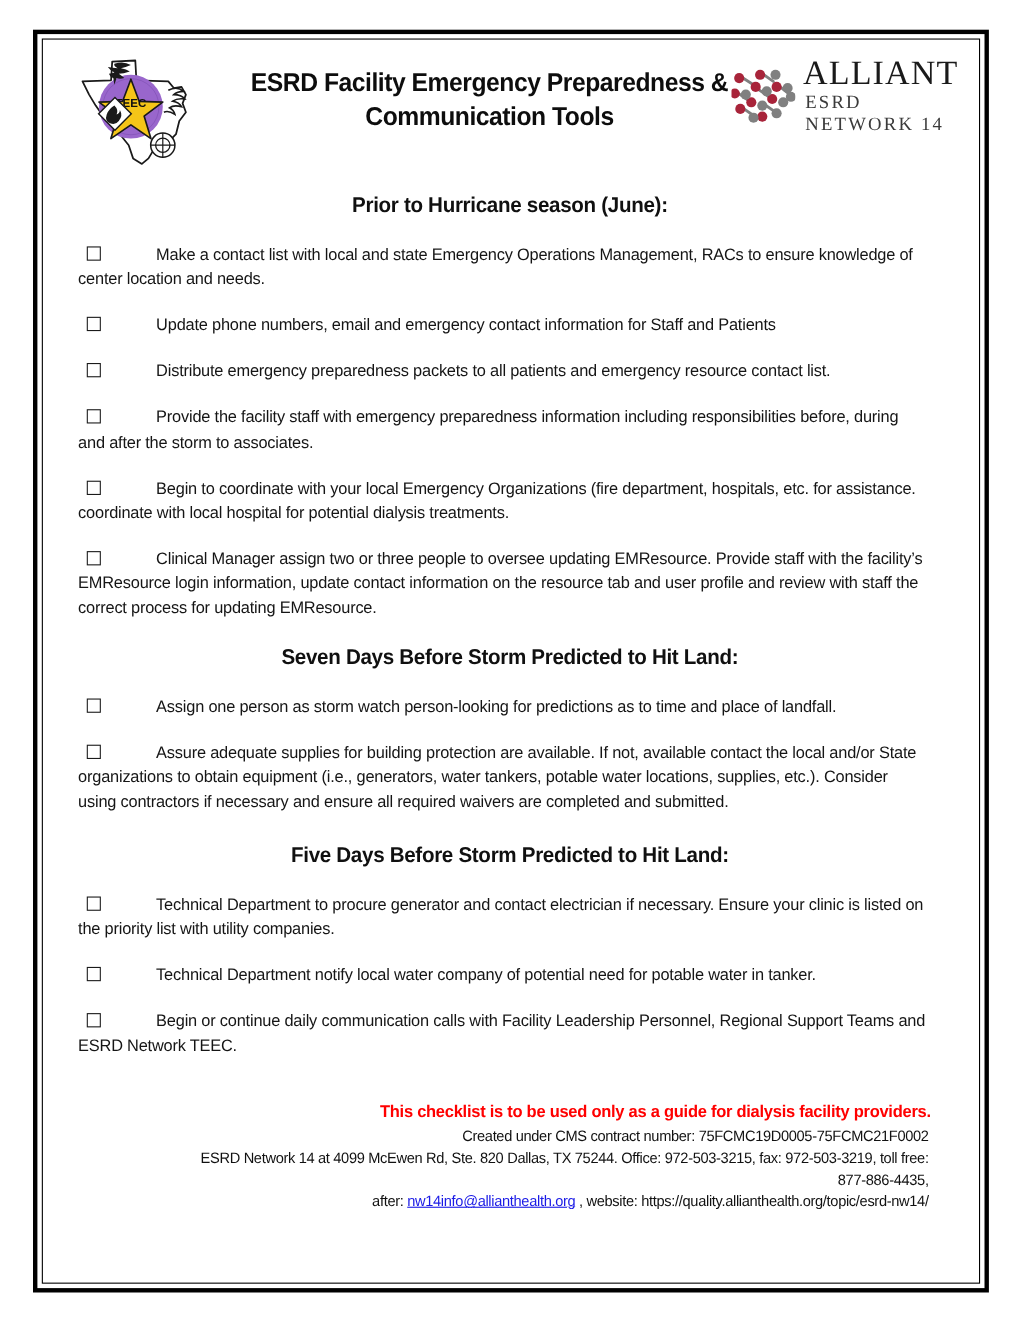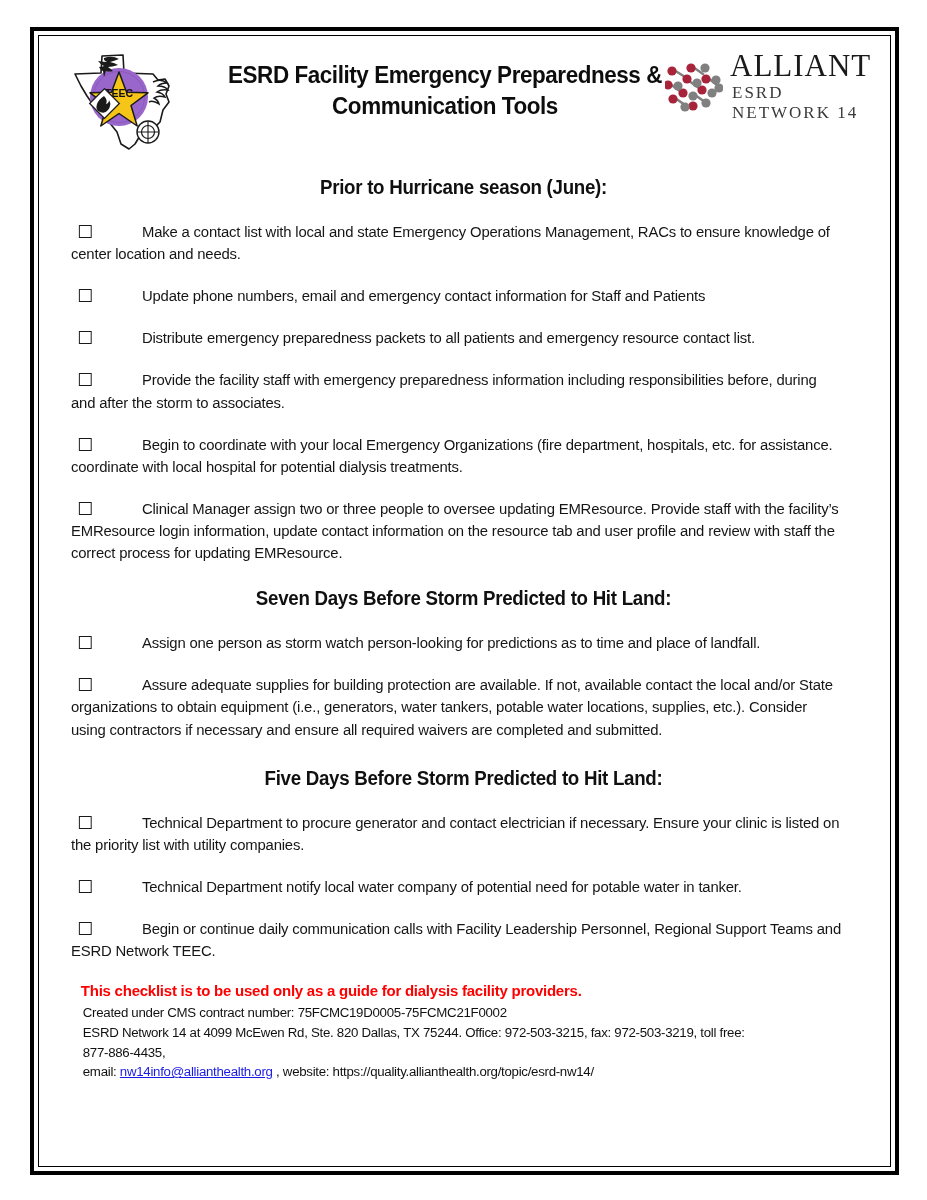--- a/index.html
+++ b/index.html
@@ -146,22 +146,22 @@
     height: 13px;
     border: 1.6px solid #1a1a1a;
     vertical-align: -1px;
     margin-left: 8px;
     margin-right: 51px;
     background: #ffffff;
   }
 
   
   .footer {
-    margin-top: 20px;
-    text-align: left;
+    margin-top: 40px;
+    text-align: right;
     font-family: "Liberation Sans", sans-serif;
     color: #111111;
   }
   .footer-warning {
     color: #ff0000;
     font-weight: bold;
     font-size: 15.4px;
     letter-spacing: -0.25px;
     transform: scaleX(0.975);
   }
@@ -307,19 +307,19 @@
         </div>
         <div class="item">
           <span class="cbox"></span><span>Begin or continue daily communication calls with Facility Leadership Personnel, Regional Support Teams and ESRD Network TEEC.</span>
         </div>
 
         <div class="footer">
           <div class="footer-warning">This checklist is to be used only as a guide for dialysis facility providers.</div>
           <div class="footer-line l1">Created under CMS contract number:  75FCMC19D0005-75FCMC21F0002</div>
           <div class="footer-line">ESRD Network 14 at 4099 McEwen Rd, Ste. 820 Dallas, TX 75244.  Office: 972-503-3215, fax: 972-503-3219, toll free:</div>
           <div class="footer-line">877-886-4435,</div>
-          <div class="footer-line"><span>email: </span><a class="email-link" href="#">nw14info@allianthealth.org</a><span> , website: https://quality.allianthealth.org/topic/esrd-nw14/</span></div>
+          <div class="footer-line"><span>after: </span><a class="email-link" href="#">nw14info@allianthealth.org</a><span> , website: https://quality.allianthealth.org/topic/esrd-nw14/</span></div>
         </div>
 
       </div>
     </div>
   </div>
 </div>
 
 </body></html>

